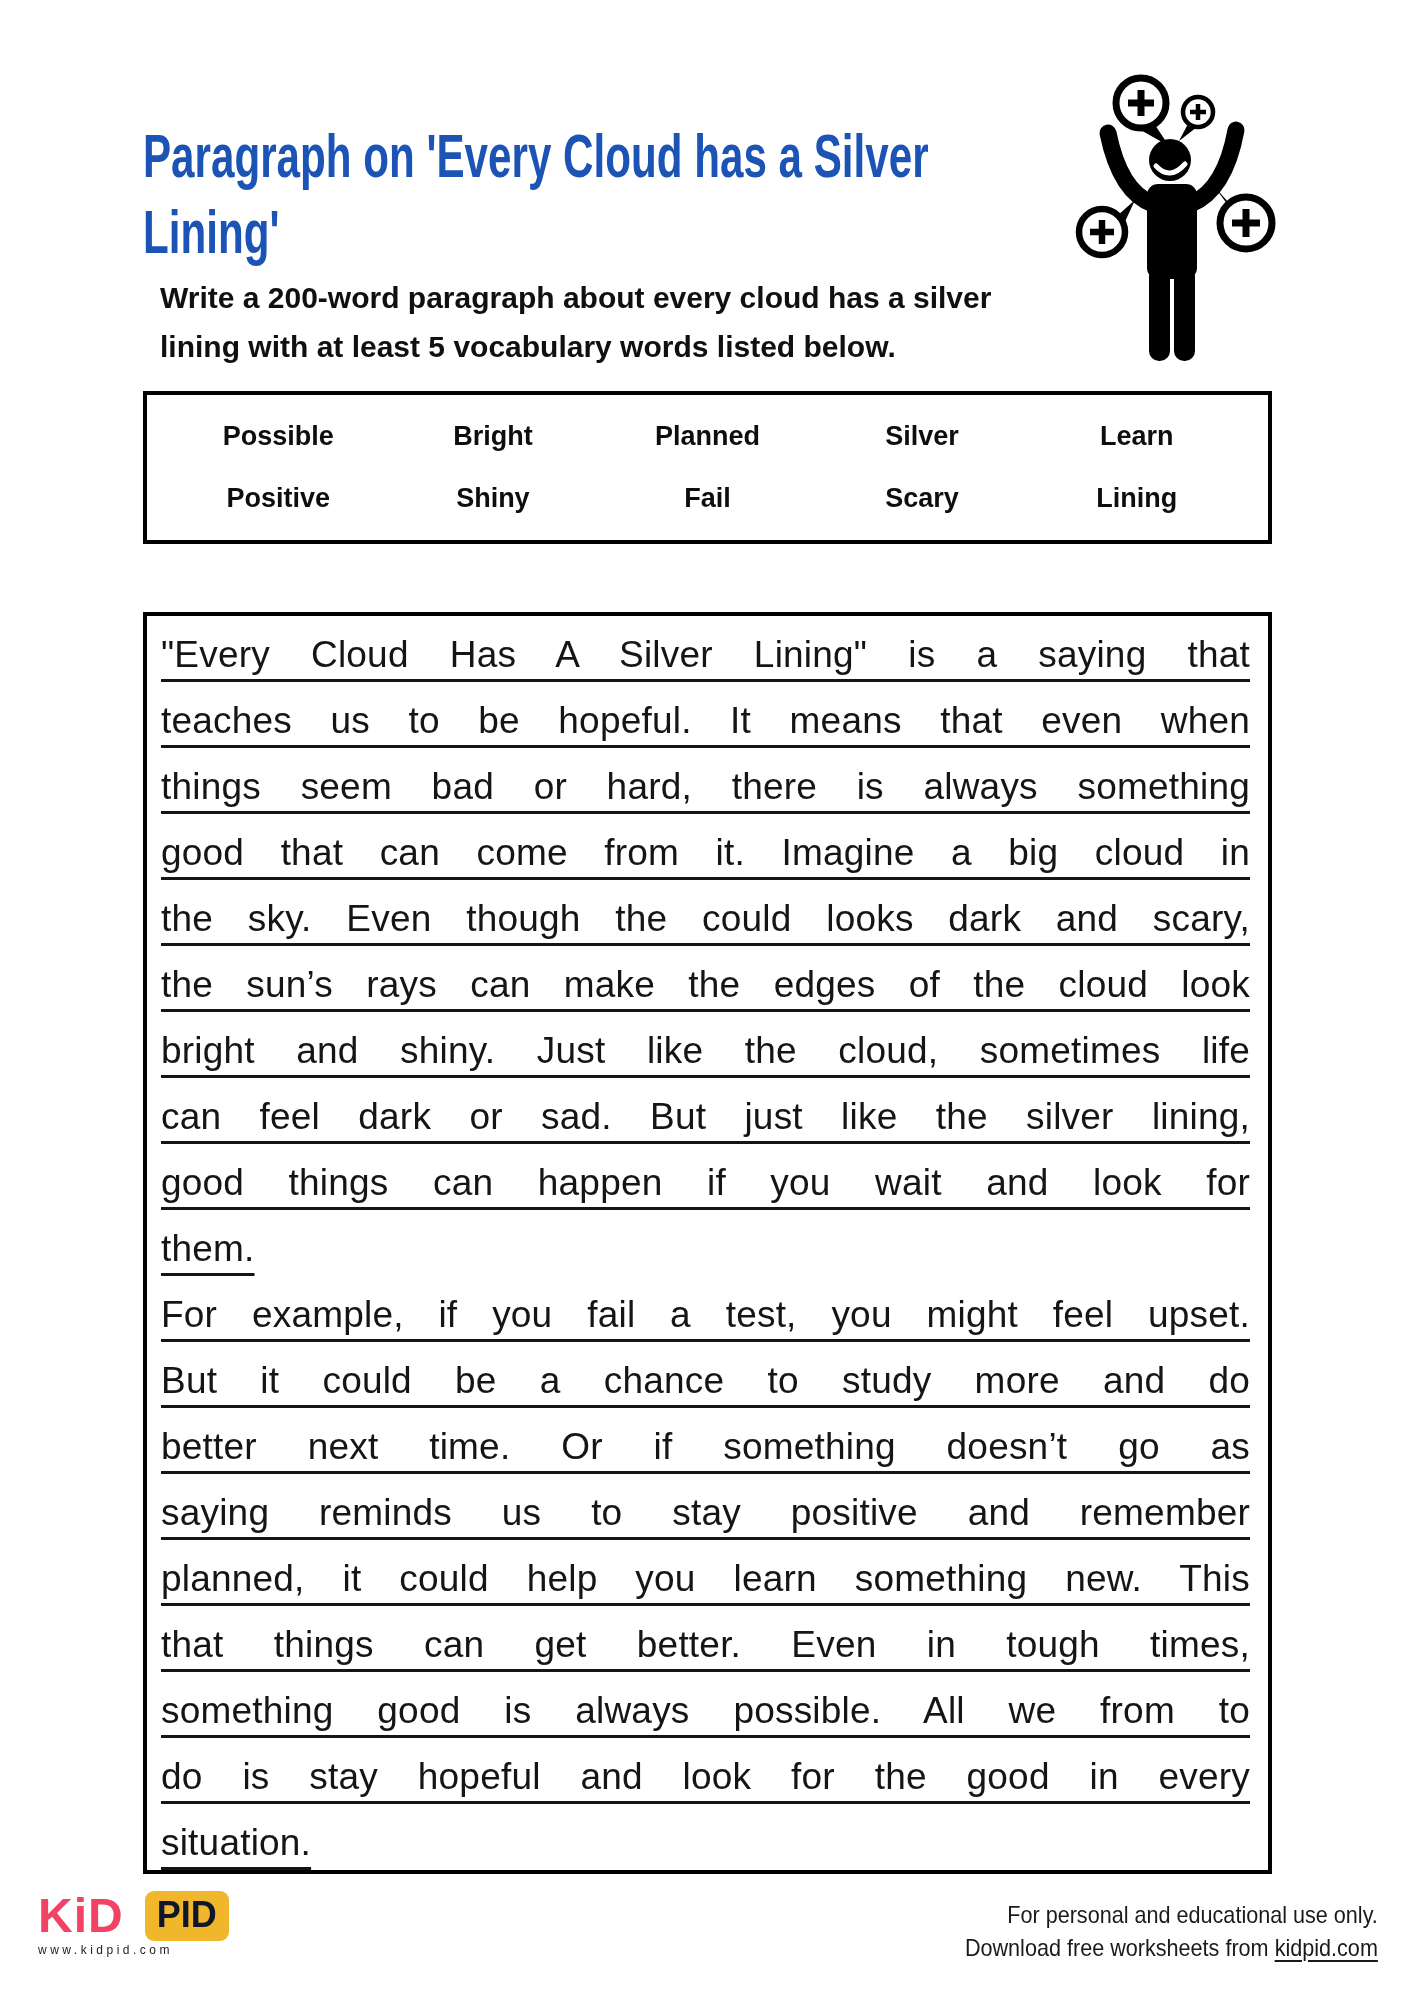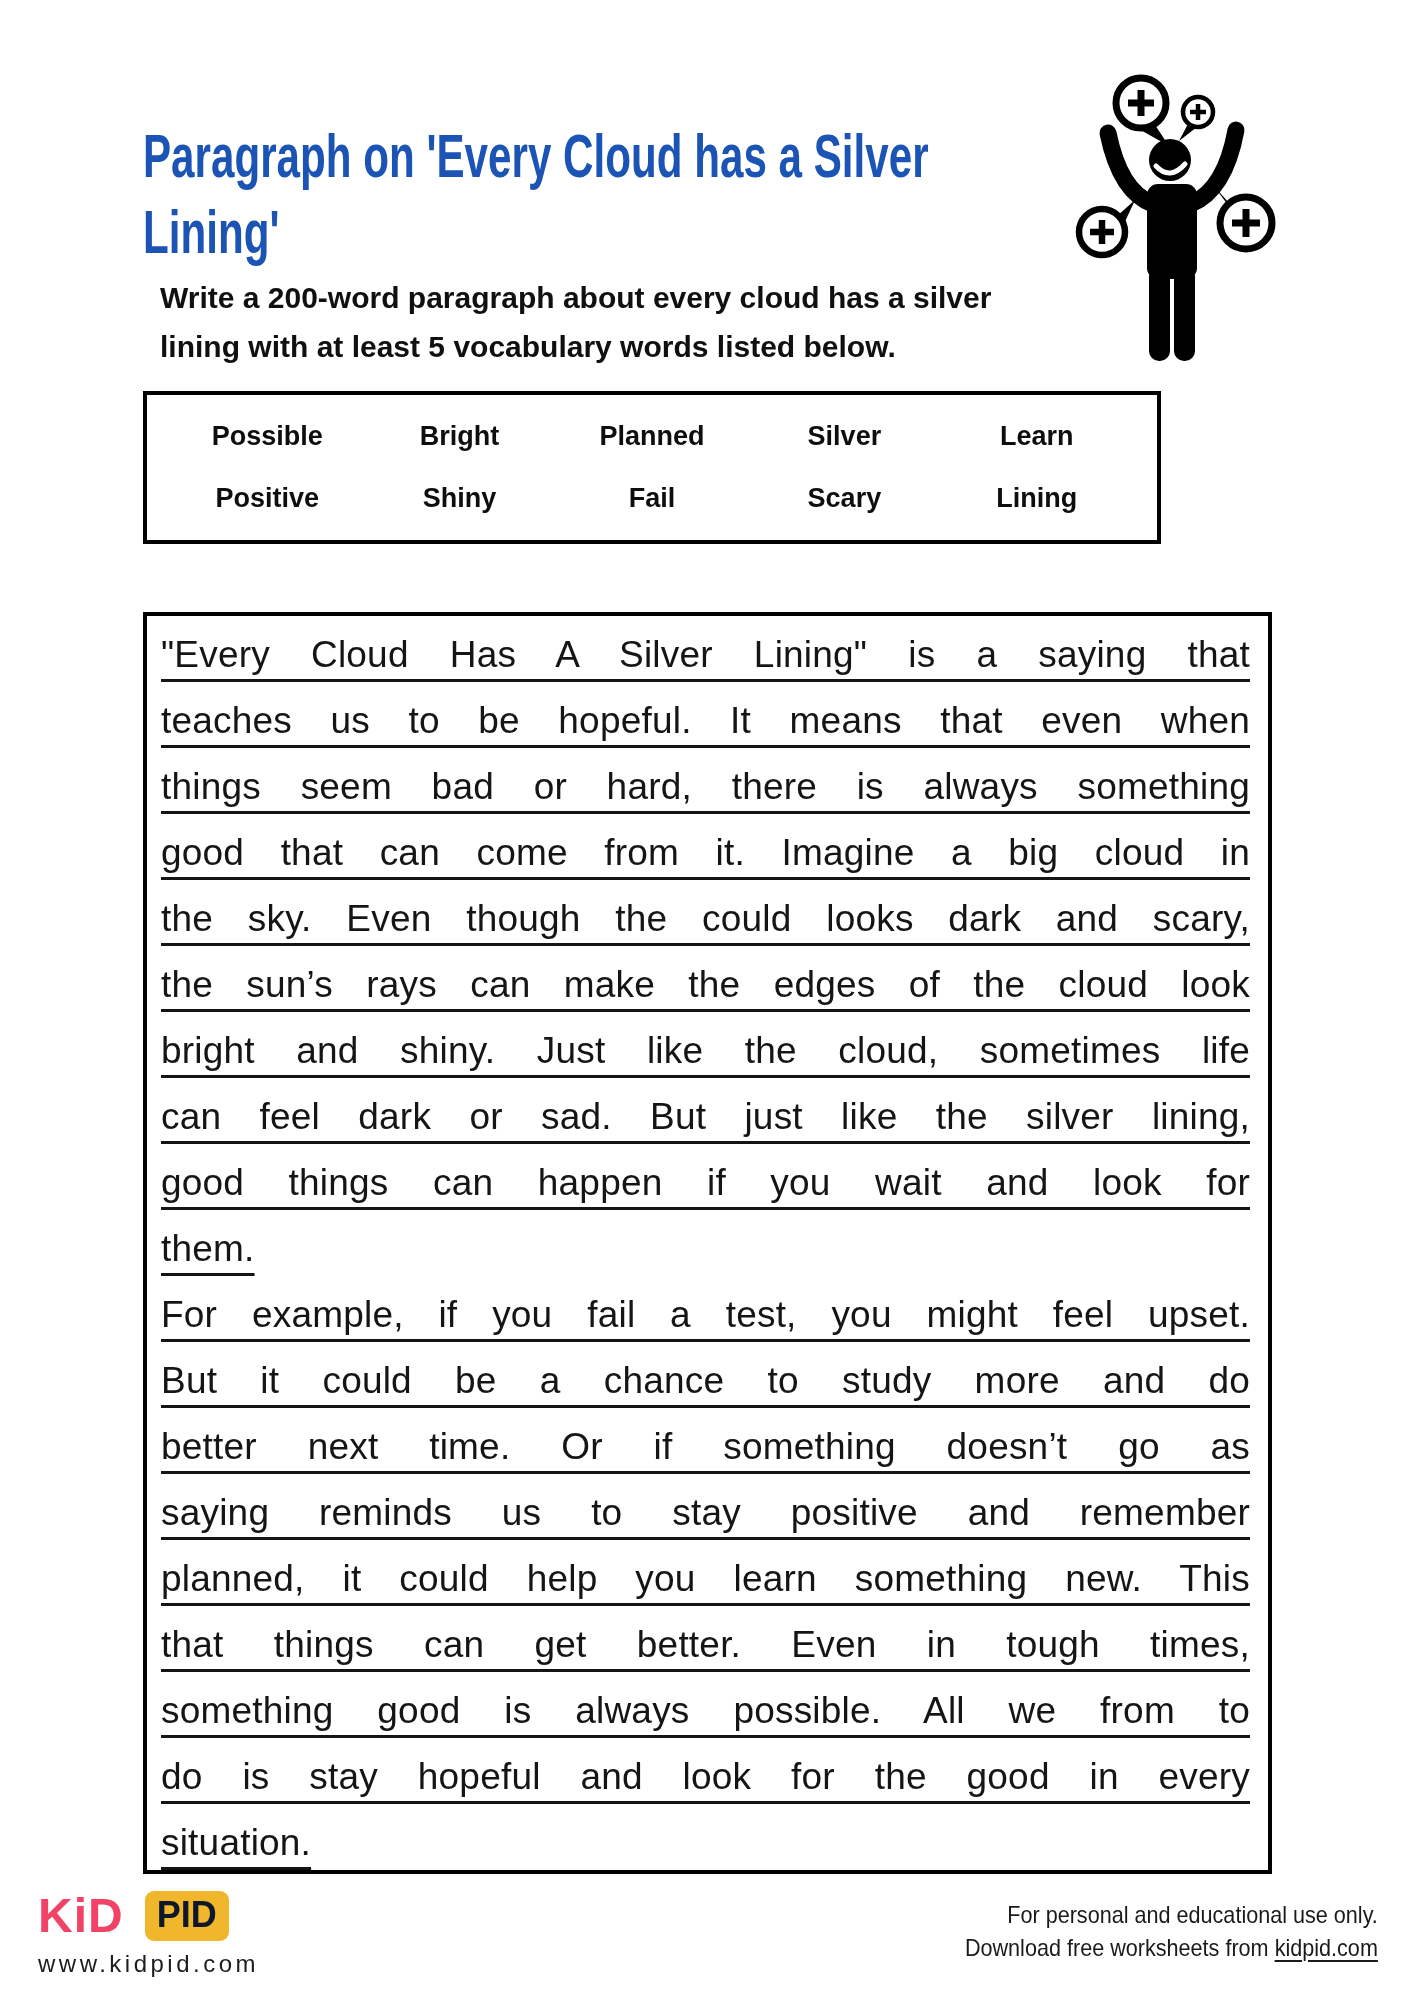--- a/index.html
+++ b/index.html
@@ -15,42 +15,42 @@
 
   
   .subtitle{position:absolute;left:143px;top:256px;margin:17px;
             font-size:30px;line-height:49px;font-weight:700;color:#101010;}
   .subtitle span{display:block;}
 
   
   .person-icon{position:absolute;left:1075px;top:50px;width:210px;height:315px;}
 
   
-  .vocab-box{position:absolute;left:143px;top:391px;width:1018px;height:153px;
+  .vocab-box{position:absolute;left:143px;top:391px;width:1129px;height:153px;
              border:4px solid #000;box-sizing:border-box;
              display:grid;grid-template-columns:repeat(5,1fr);
              align-content:space-evenly;justify-items:center;padding:4px 28px;gap:8px;}
   .vocab-word{font-size:27px;font-weight:700;color:#0e0e0e;}
 
   
   .para-box{position:absolute;left:143px;top:612px;width:1129px;height:1262px;
             border:4px solid #000;box-sizing:border-box;padding:6px 18px 0 14px;}
   .pline{height:66px;line-height:66px;font-size:37px;color:#151515;
          text-align:justify;text-align-last:justify;
          text-decoration:underline;text-decoration-thickness:2.5px;
          text-underline-offset:12px;letter-spacing:0.2px;}
   .pline.short{text-align:left;text-align-last:left;}
 
   
   .logo{position:absolute;left:38px;top:1888px;}
   .logo-row{display:flex;align-items:center;gap:21px;}
   .logo-kid{font-size:48px;font-weight:700;color:var(--logo-pink,#F04365);letter-spacing:1px;}
   .logo-pid{font-size:36px;font-weight:700;color:#0f172a;background:var(--logo-yellow,#F0B62C);
             padding:3px 12px 5px;border-radius:9px;}
-  .logo-url{margin-top:7px;font-size:24px;letter-spacing:3.5px;color:#1d1d1d;}
+  .logo-url{margin-top:0;font-size:12px;letter-spacing:3.5px;color:#1d1d1d;}
 
   .note{position:absolute;right:36px;top:1898px;text-align:right;
         font-size:24px;line-height:33px;color:#1a1a1a;
         transform:scaleX(0.9);transform-origin:right top;}
   .note .link{text-decoration:underline;text-underline-offset:4px;color:#1a1a1a;cursor:pointer;}
 </style>
 </head>
 <body style="--title-blue: #1B54B5; --logo-pink: #F04365; --logo-yellow: #F0B62C; --ink: #141414;">
 
 <div class="page">

